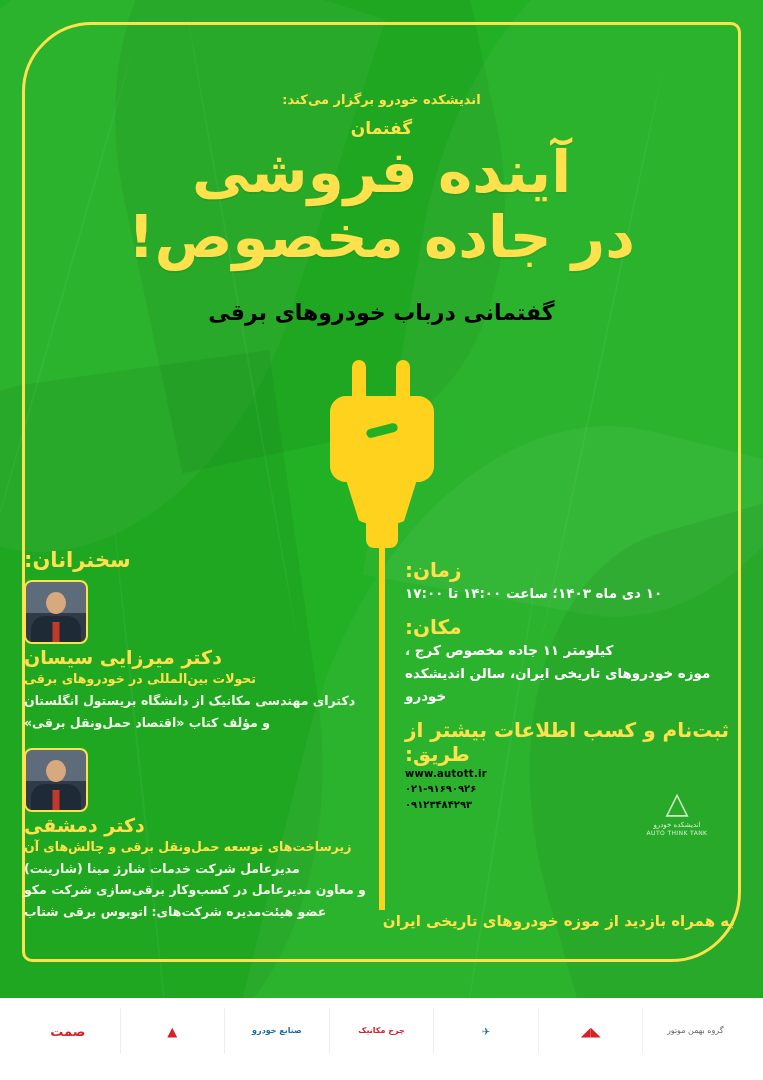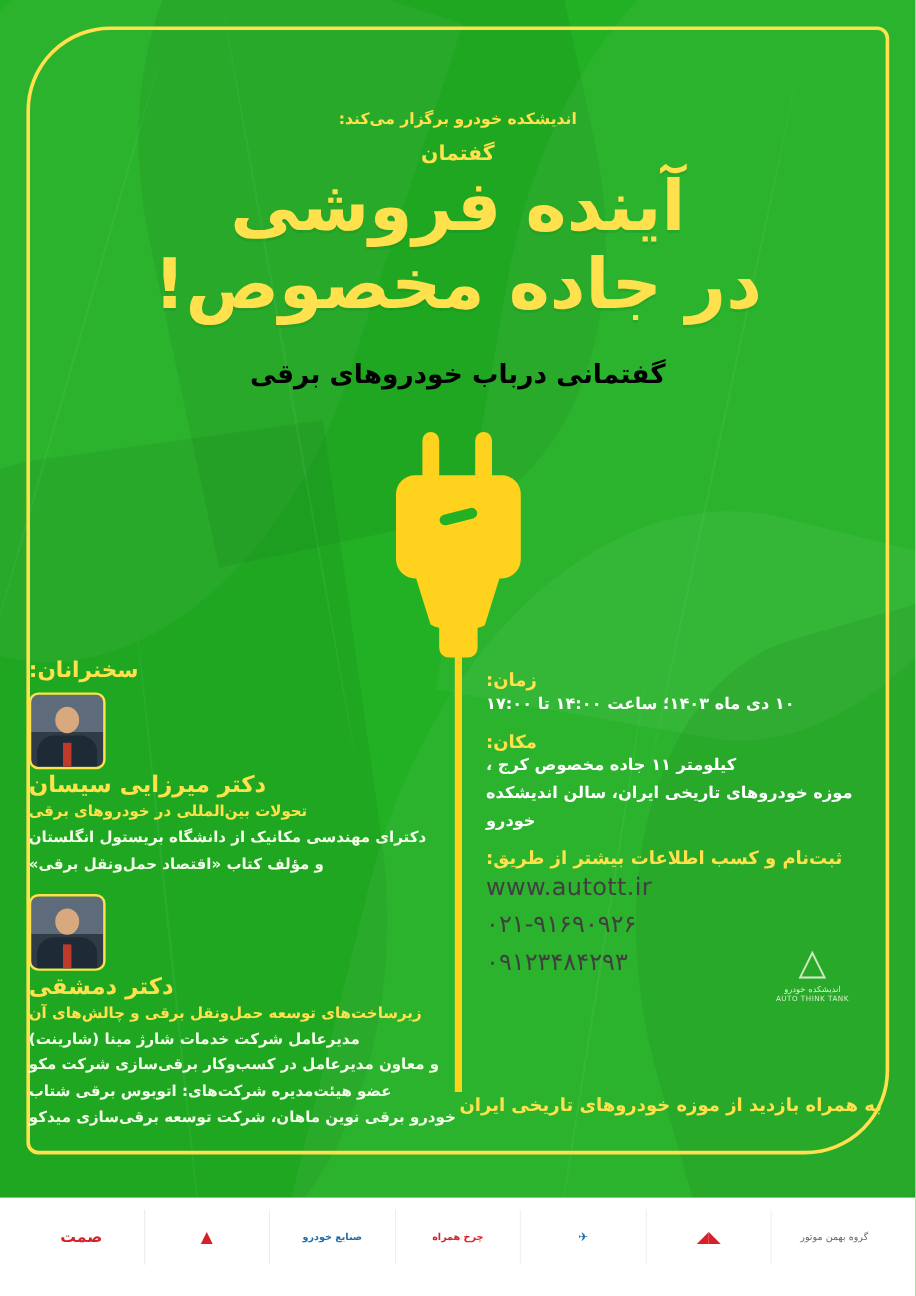--- a/index.html
+++ b/index.html
@@ -86,37 +86,37 @@
   .cord2{
     position:absolute;left:50%;transform:translateX(-50%);
     top:790px;width:6px;height:120px;background:#ffd21e;
   }
 
   
   .info{
     position:absolute;right:28px;top:548px;width:330px;text-align:left;
     color:#fff;direction:rtl;
   }
-  .info .lbl{color:#ffe14d;font-size:15px;font-weight:bold;margin-top:10px;}
+  .info .lbl{color:#ffe14d;font-size:20px;font-weight:bold;margin-top:10px;}
   .info .val{color:#fff;font-size:13.5px;line-height:1.7;font-weight:bold;}
-  .info .link{color:#404040;font-size:20px;font-weight:normal;line-height:1.55;letter-spacing:.3px;}
+  .info .link{color:#000000;font-size:10px;font-weight:bold;line-height:1.55;letter-spacing:.3px;}
 
   .ttlogo{position:absolute;right:38px;top:788px;width:96px;text-align:center;color:#cfe9c2;}
   .ttlogo .mark{font-size:30px;color:#cfe9c2;line-height:1;}
   .ttlogo .t1{font-size:7px;margin-top:3px;color:#d8efcd;}
   .ttlogo .t2{font-size:6px;color:#d8efcd;letter-spacing:.4px;}
 
   .footnote{
     position:absolute;right:28px;top:912px;width:420px;text-align:right;
     color:#ffe14d;font-size:15px;font-weight:bold;
   }
 
   
   .speakers{position:absolute;left:24px;top:548px;width:360px;text-align:right;direction:rtl;}
-  .speakers-title{color:#ffe14d;font-size:18px;font-weight:bold;text-align:left;margin:0 0 8px 0;}
+  .speakers-title{color:#ffe14d;font-size:21px;font-weight:bold;text-align:left;margin:0 0 8px 0;}
   .sp{margin-bottom:10px;}
   .sp-photo{
     width:60px;height:60px;border-radius:8px;border:2px solid #ffe14d;
     background:linear-gradient(#5d6b7a 0 52%, #2f3b47 52% 100%);
     position:relative;overflow:hidden;float:left;margin-left:0;
   }
   .sp-photo .head{position:absolute;left:50%;transform:translateX(-50%);top:10px;width:20px;height:22px;border-radius:50%;background:#d8a97f;}
   .sp-photo .body{position:absolute;left:50%;transform:translateX(-50%);bottom:0;width:50px;height:26px;border-radius:14px 14px 0 0;background:#1e2a36;}
   .sp-photo .tie{position:absolute;left:50%;transform:translateX(-50%);bottom:0;width:7px;height:20px;background:#c0392b;}
   .sp-clear{clear:both;}
@@ -220,33 +220,32 @@
           <div class="head"></div>
             <div class="body"></div>
             <div class="tie"></div>
         </div>
         <div class="sp-clear"></div>
         <div class="sp-name">دکتر دمشقی</div>
         <div class="sp-desc">زیرساخت‌های توسعه حمل‌ونقل برقی و چالش‌های آن</div>
         <div class="sp-desc white">مدیرعامل شرکت خدمات شارژ مینا (شارینت)</div>
         <div class="sp-desc white">و معاون مدیرعامل در کسب‌وکار برقی‌سازی شرکت مکو</div>
         <div class="sp-desc white">عضو هیئت‌مدیره شرکت‌های: اتوبوس برقی شتاب</div>
-        <div class="sp-desc white">خودرو برقی نوین ماهان، شرکت توسعه برقی‌سازی میدکو</div>
       </div>
     </div>
 
     <div class="sponsors-wrap">
       <div class="sponsors-inner">
         <div class="sp-cell">
           <span class="mini">گروه بهمن موتور</span>
         </div>
         <div class="sp-cell red">◣◢</div>
         <div class="sp-cell blue">✈</div>
         <div class="sp-cell">
-          <span class="mini" style="color:#d6202a;font-weight:bold;">چرخ همراه</span>
+          <span class="mini" style="color:#d6202a;font-weight:bold;">چرخ مکانیک</span>
         </div>
         <div class="sp-cell">
           <span class="mini" style="color:#1b6ca8;font-weight:bold;">صنایع خودرو</span>
         </div>
         <div class="sp-cell red">▲</div>
         <div class="sp-cell red">
           <span>صمت</span>
         </div>
       </div>
     </div>

